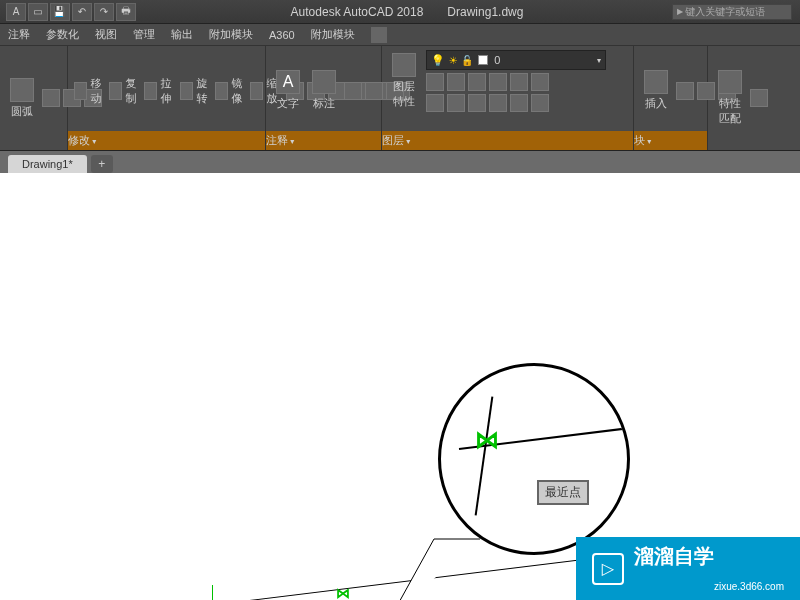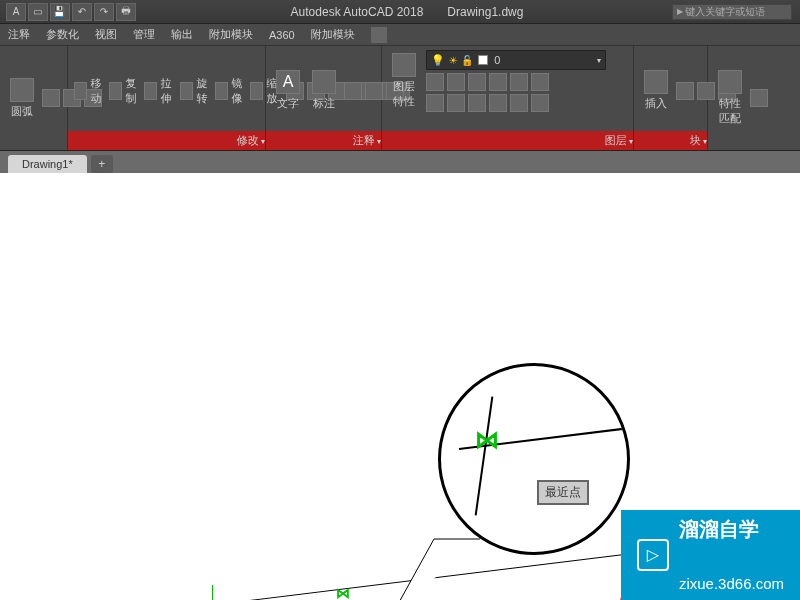--- a/index.html
+++ b/index.html
@@ -13,21 +13,21 @@
     .searchbox { background: #5a5a5a; border: 1px solid #444; width: 120px; height: 16px; font-size: 10px; color: #aaa; padding: 0 4px; display: flex; align-items: center; }
     .searchbox::before { content: "▶"; font-size: 8px; margin-right: 2px; }
     
     .menubar { background: #4a4a4a; height: 22px; display: flex; align-items: center; padding: 0 8px; gap: 16px; border-bottom: 1px solid #333; }
     .menu-item { color: #d0d0d0; font-size: 11px; cursor: pointer; }
     .menu-icon { width: 16px; height: 16px; background: #666; }
     
     .ribbon { background: #4a4a4a; height: 105px; display: flex; border-bottom: 1px solid #222; }
     .panel { border-right: 1px solid #333; padding: 4px 6px; display: flex; flex-direction: column; }
     .panel-body { flex: 1; display: flex; gap: 4px; }
-    .panel-label { text-align: right; color: #d0d0d0; font-size: 11px; padding: 2px 0; background: #b91c1c; margin: 0 -6px -4px -6px; }
+    .panel-label { text-align: left; color: #d0d0d0; font-size: 11px; padding: 2px 0; background: #a16207; margin: 0 -6px -4px -6px; }
     .panel-label::after { content: " ▾"; font-size: 8px; }
     
     .big-btn { display: flex; flex-direction: column; align-items: center; justify-content: center; gap: 2px; padding: 2px 4px; cursor: pointer; }
     .big-btn .icon { width: 24px; height: 24px; background: #666; border: 1px solid #777; }
     .big-btn .lbl { color: #d0d0d0; font-size: 11px; }
     
     .icon-grid { display: flex; gap: 3px; }
     .icon-row { display: flex; gap: 3px; align-items: center; }
     .sm-icon { width: 18px; height: 18px; background: #666; border: 1px solid #777; cursor: pointer; }
     .sm-lbl { color: #d0d0d0; font-size: 11px; }
@@ -56,23 +56,23 @@
     .mag-snap { position: absolute; left: 34px; top: 60px; color: #00c000; font-size: 24px; font-weight: bold; }
     .mag-tooltip { position: absolute; left: 96px; top: 114px; background: #ccc; border: 2px solid #666; font-size: 12px; padding: 2px 6px; color: #333; }
     
     .callout-lines { position: absolute; left: 390px; top: 364px; pointer-events: none; }
     
     .arrow-red { position: absolute; left: 632px; top: 372px; width: 2px; height: 140px; background: #e00; transform: rotate(12deg); transform-origin: top center; }
     .arrow-red::before { content: ""; position: absolute; top: -2px; left: -5px; border: 6px solid transparent; border-bottom: 14px solid #e00; }
     
     .watermark { position: absolute; right: 0; bottom: 0; background: #0099cc; color: #fff; padding: 8px 16px; display: flex; align-items: center; gap: 10px; }
     .wm-icon { width: 32px; height: 32px; border: 2px solid #fff; border-radius: 4px; display: flex; align-items: center; justify-content: center; font-size: 16px; }
-    .wm-txt { display: flex; flex-direction: column; line-height: 1.1; }
+    .wm-txt { display: flex; line-height: 1.1; }
     .wm-main { font-size: 20px; font-weight: bold; }
-    .wm-sub { font-size: 15px; margin-top: 36px; }
+    .wm-sub { font-size: 10px; margin-top: 36px; }
   </style>
 </head>
 <body>
 
 <div class="titlebar">
   <div class="tb-left">
     <div class="tb-icon">A</div>
     <div class="tb-icon">▭</div>
     <div class="tb-icon">💾</div>
     <div class="tb-icon">↶</div>

